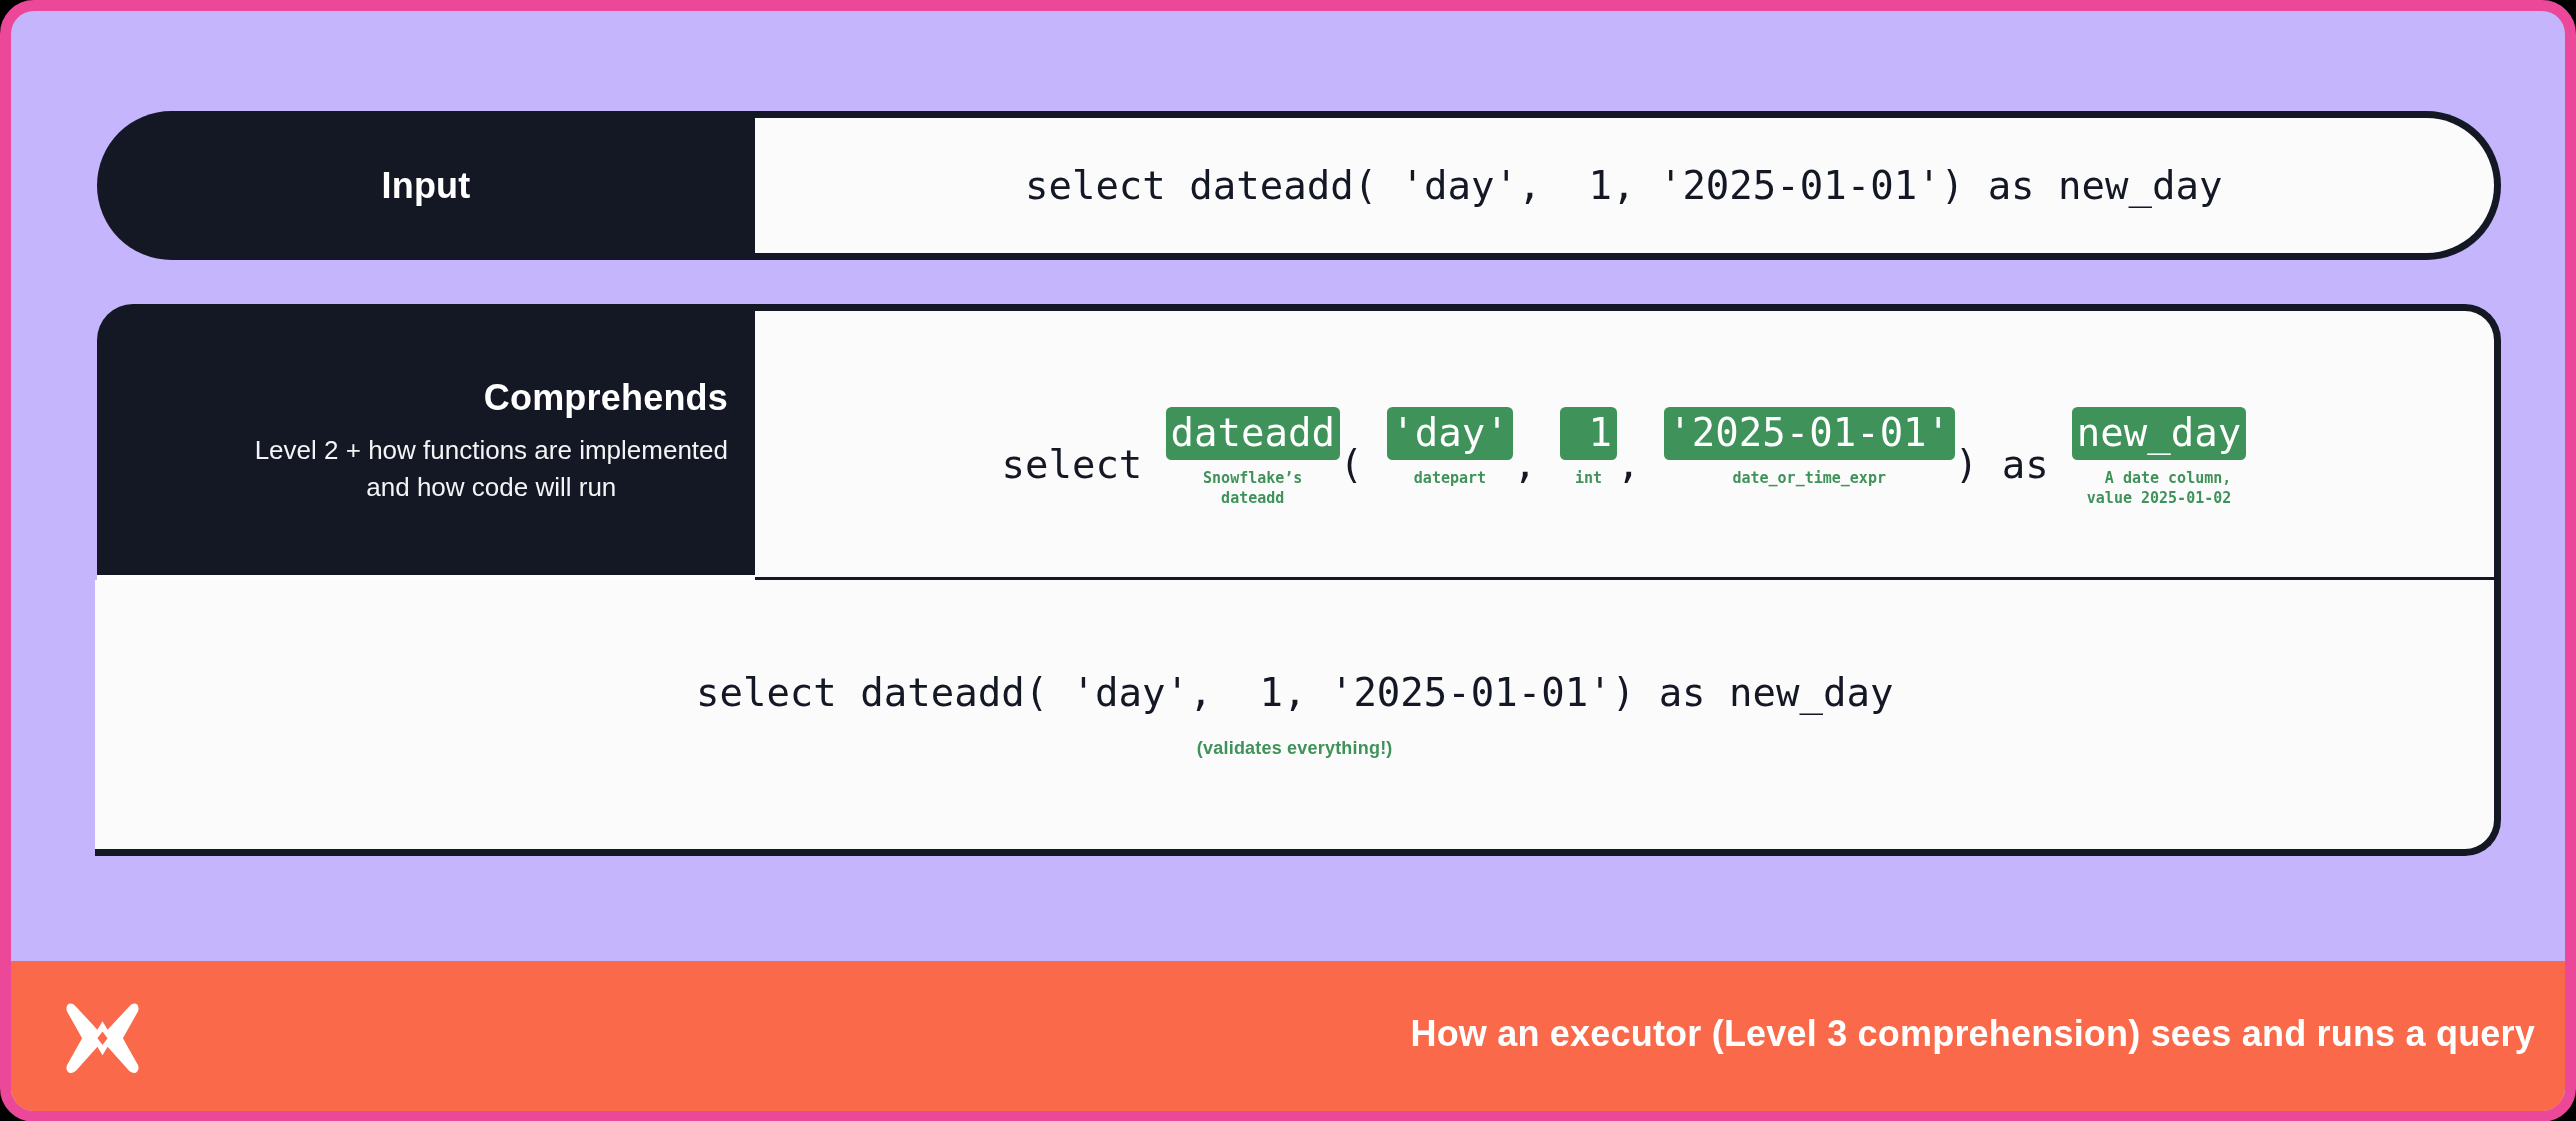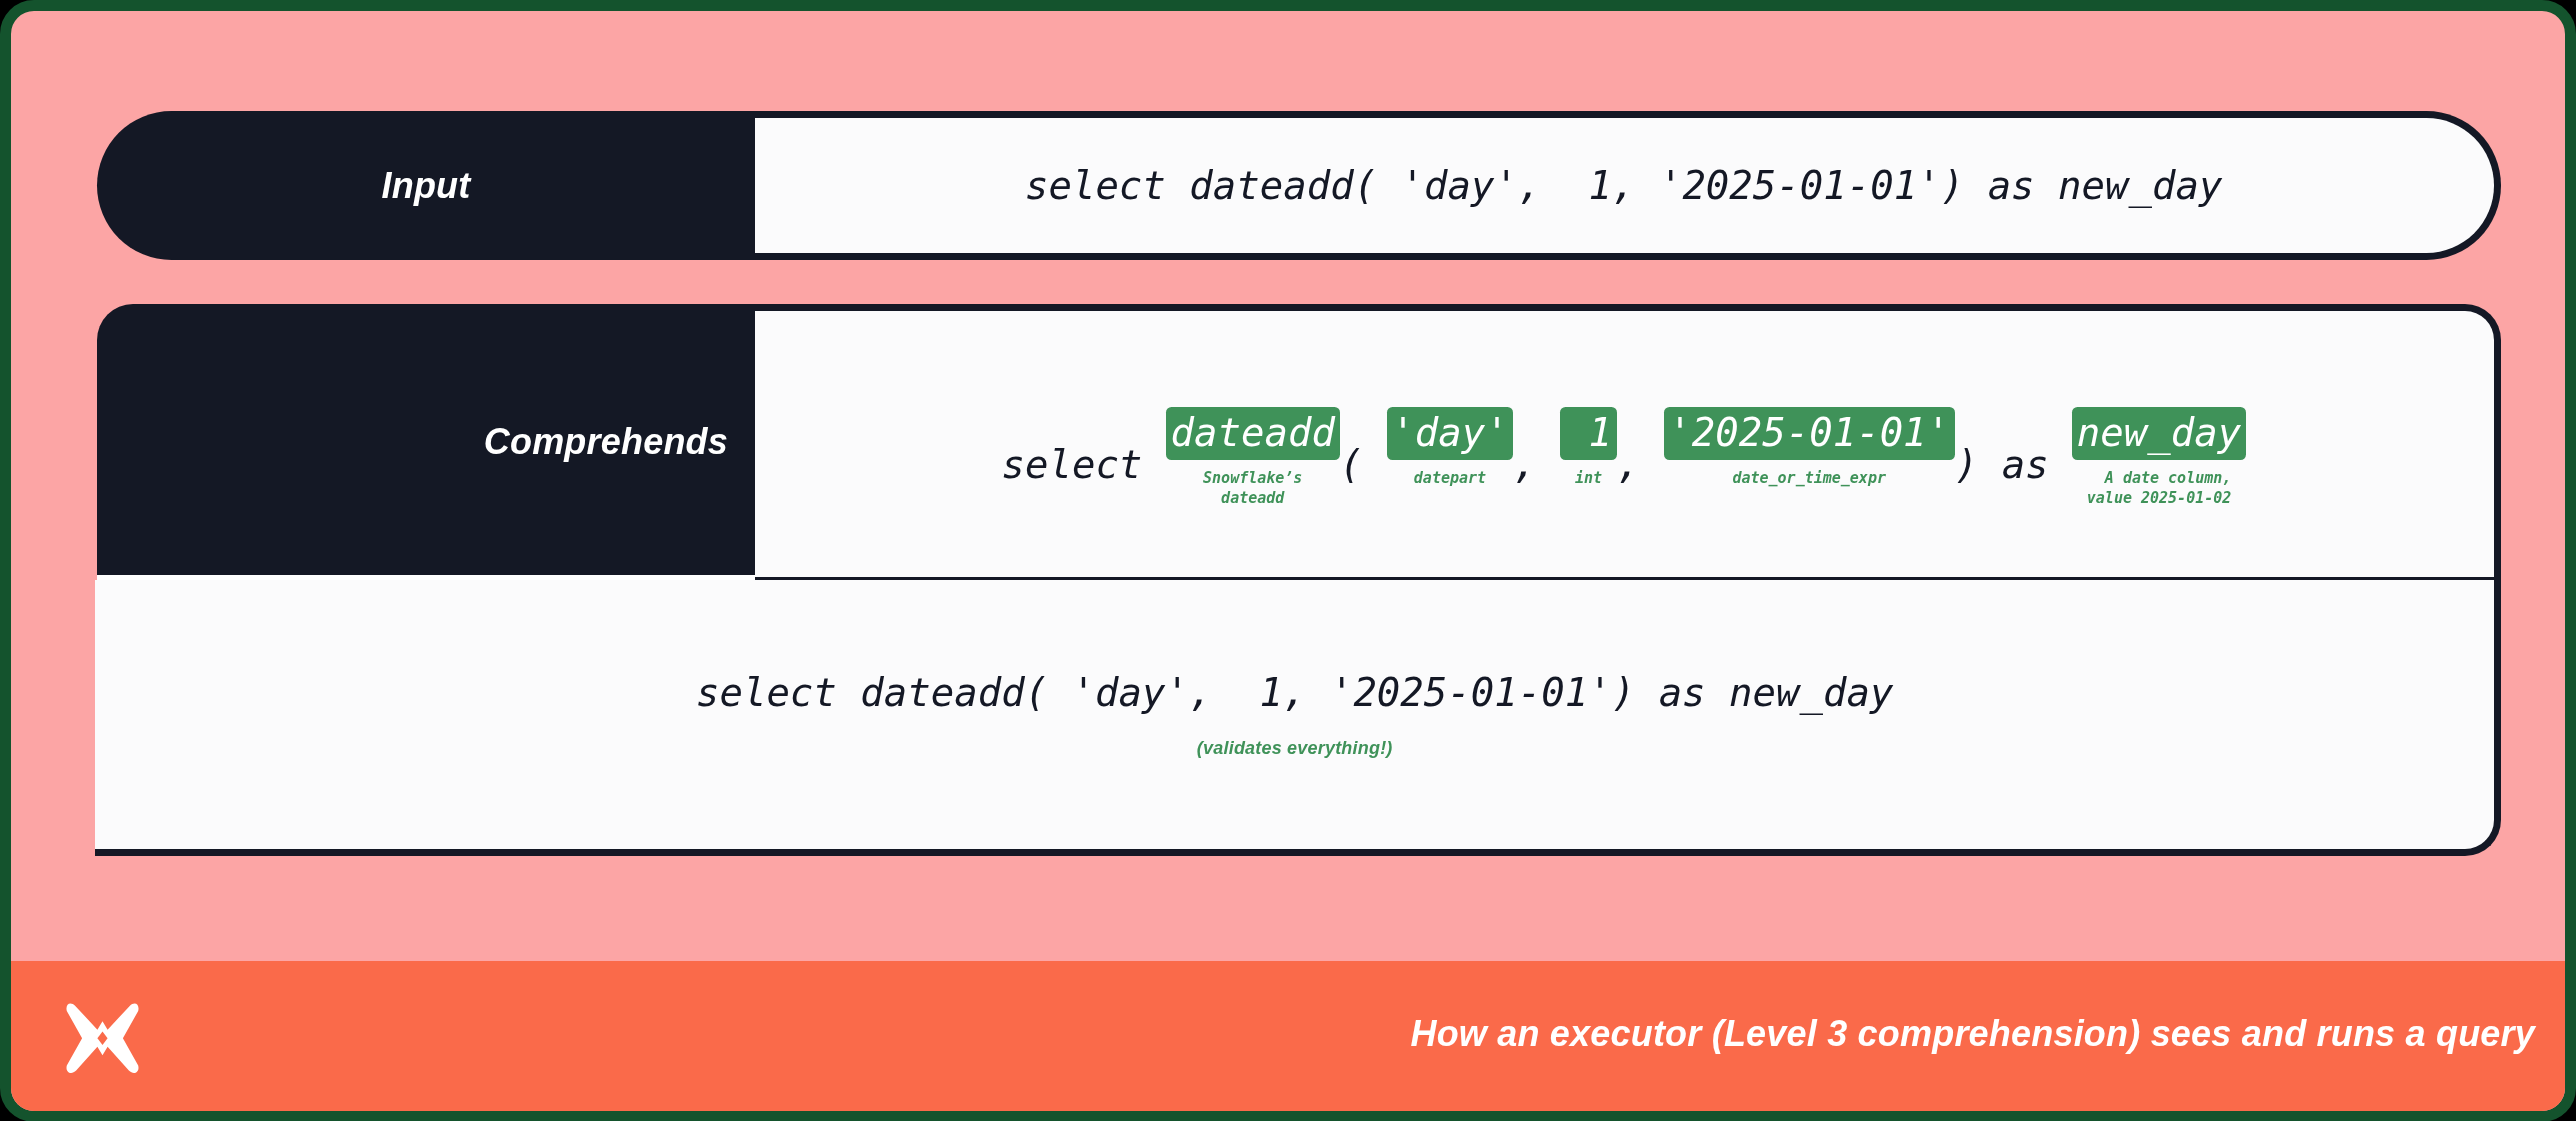--- a/index.html
+++ b/index.html
@@ -14,25 +14,24 @@
     font-family: "Liberation Sans", sans-serif;
   }
 
   
   #card {
     position: absolute;
     left: 0; top: 0;
     width: 2576px;
     height: 1122px;
     box-sizing: border-box;
-    background: #fca5a5;
-    border: 11px solid #14532d;
+    background: #c4b5fd;
+    border: 11px solid #ec4899;
     border-radius: 34px;
     overflow: hidden;
-    font-style: italic;
   }
 
   
   #diagram {
     position: absolute;
     left: 86px;
     top: 100px;
     width: 2404px;
     height: 744px;
   }
@@ -257,20 +256,21 @@
       <div class="input-code">
         <span class="code-text">select dateadd( 'day',  1, '2025-01-01') as new_day</span>
       </div>
     </div>
 
     <div class="lower-block">
 
       <div class="lower-row row-comprehends">
         <div class="dark-label">
           <span class="label-title">Comprehends</span>
+          <span class="label-sub">Level 2 + how functions are implemented<br>and how code will run</span>
         </div>
         <div class="white-pane">
           <div class="annot-line" id="annot-line"><span class="tok"><span class="plain">select </span></span><span class="tok"><span class="chip">dateadd</span><span class="note">Snowflake’s
 dateadd</span></span><span class="tok"><span class="plain">( </span></span><span class="tok"><span class="chip">'day'</span><span class="note">datepart</span></span><span class="tok"><span class="plain">, </span></span><span class="tok"><span class="chip"> 1</span><span class="note">int</span></span><span class="tok"><span class="plain">, </span></span><span class="tok"><span class="chip">'2025-01-01'</span><span class="note">date_or_time_expr</span></span><span class="tok"><span class="plain">) as </span></span><span class="tok"><span class="chip">new_day</span><span class="note left-align">A date column,
 value 2025-01-02</span></span></div>
         </div>
       </div>
 
       <div class="lower-row row-validates">
         <div class="white-pane">

